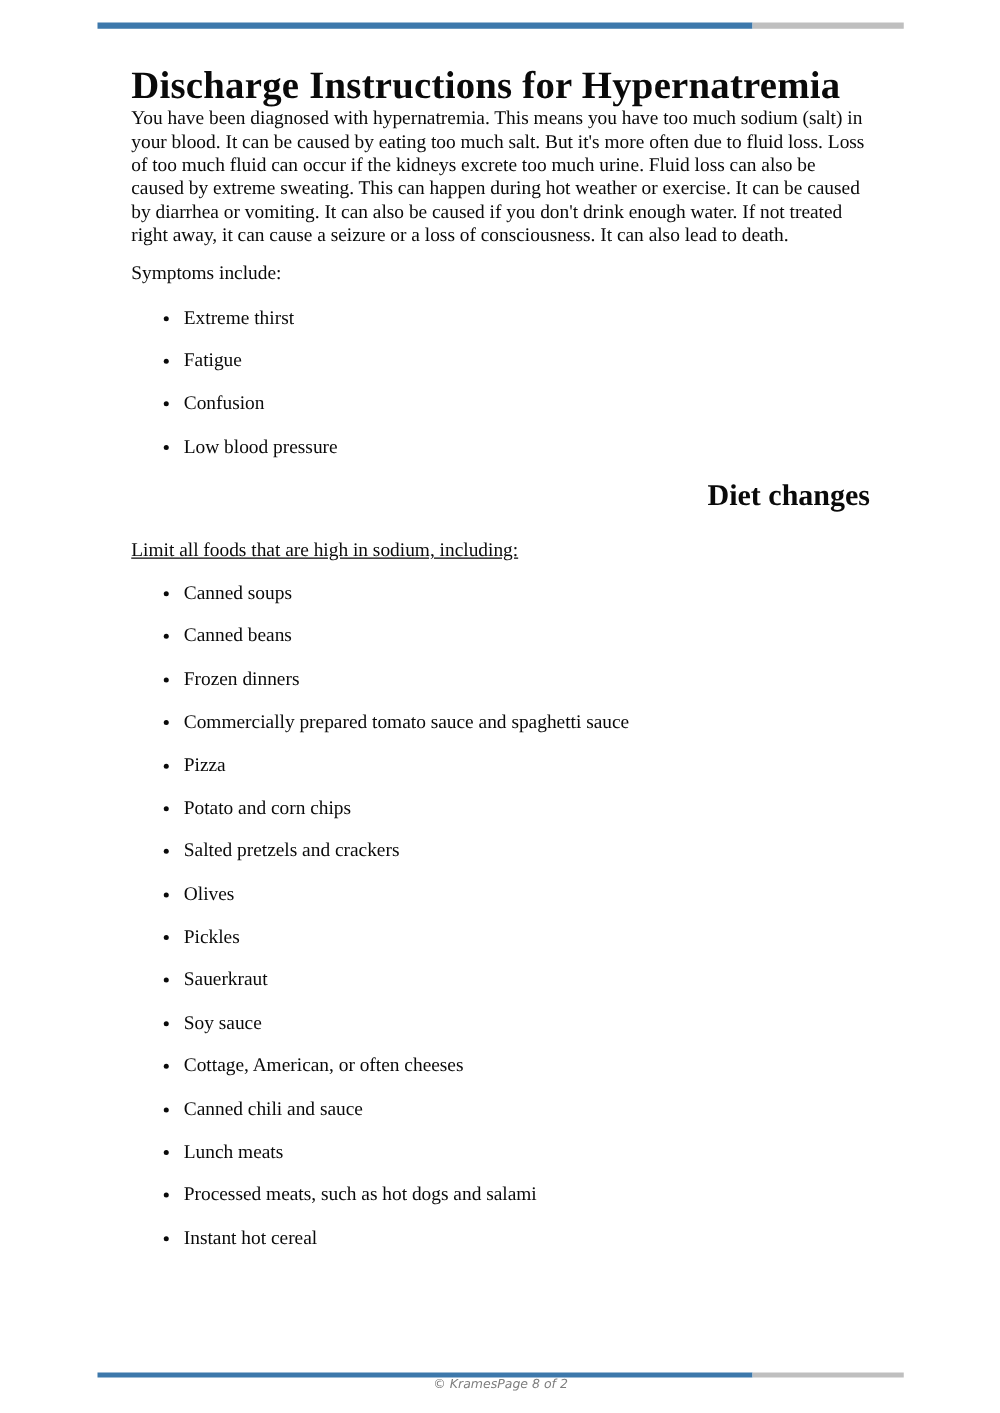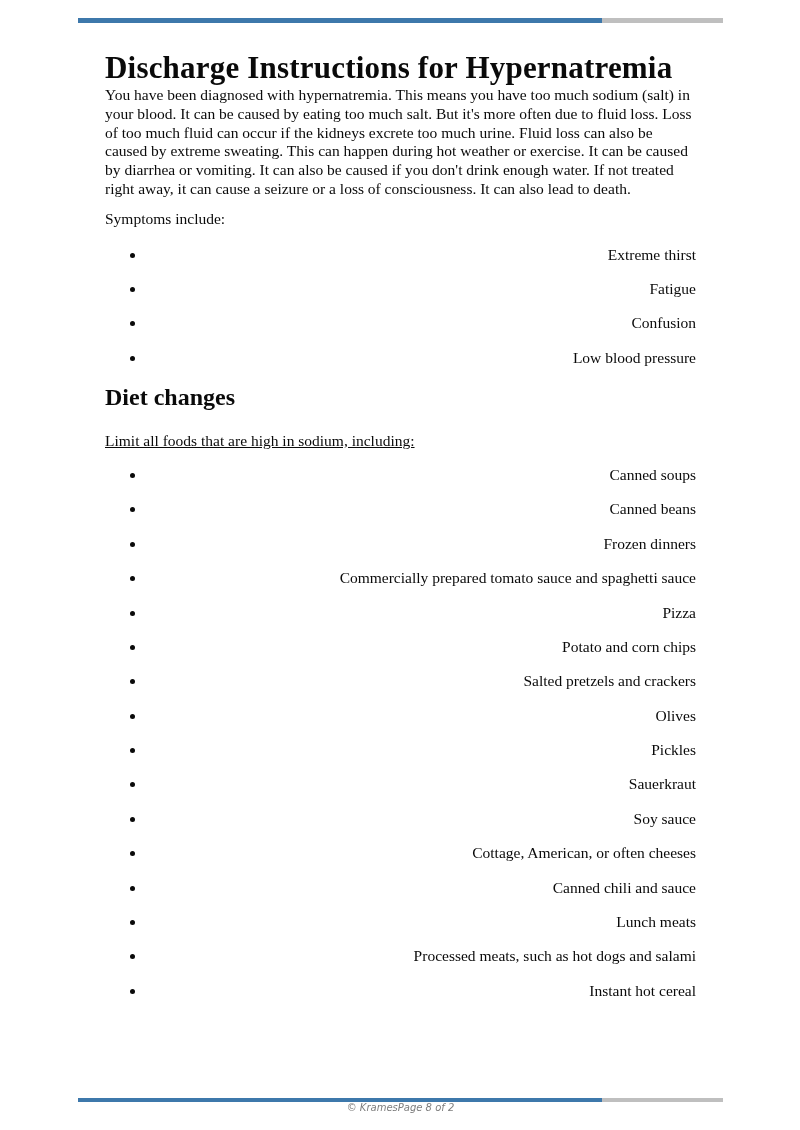--- a/index.html
+++ b/index.html
@@ -43,30 +43,30 @@
   }
   p.intro { }
   p.symptoms-label { margin-top: 11px; }
   p.diet-intro { margin-top: 21px; text-decoration: underline; }
   ul.doc-list {
     font-size: 15.5px;
     line-height: 18.8px;
     margin: 0;
     padding-left: 41px;
     list-style: disc;
-    text-align: right;
   }
   ul.symptoms-list { margin-top: 17px; }
   ul.diet-list { margin-top: 15px; }
   ul.doc-list li { margin: 0 0 15.6px 0; padding-left: 1px; }
   h2.section-heading {
     font-size: 24px;
     line-height: 28px;
     font-weight: bold;
     margin: 2px 0 0 0;
+    text-align: right;
   }
   .footer-meta {
     position: absolute;
     left: 78px; top: 1102px;
     width: 645px;
     display: flex;
     justify-content: center;
     font-family: "DejaVu Sans", sans-serif;
     font-style: italic;
     font-size: 10px;

